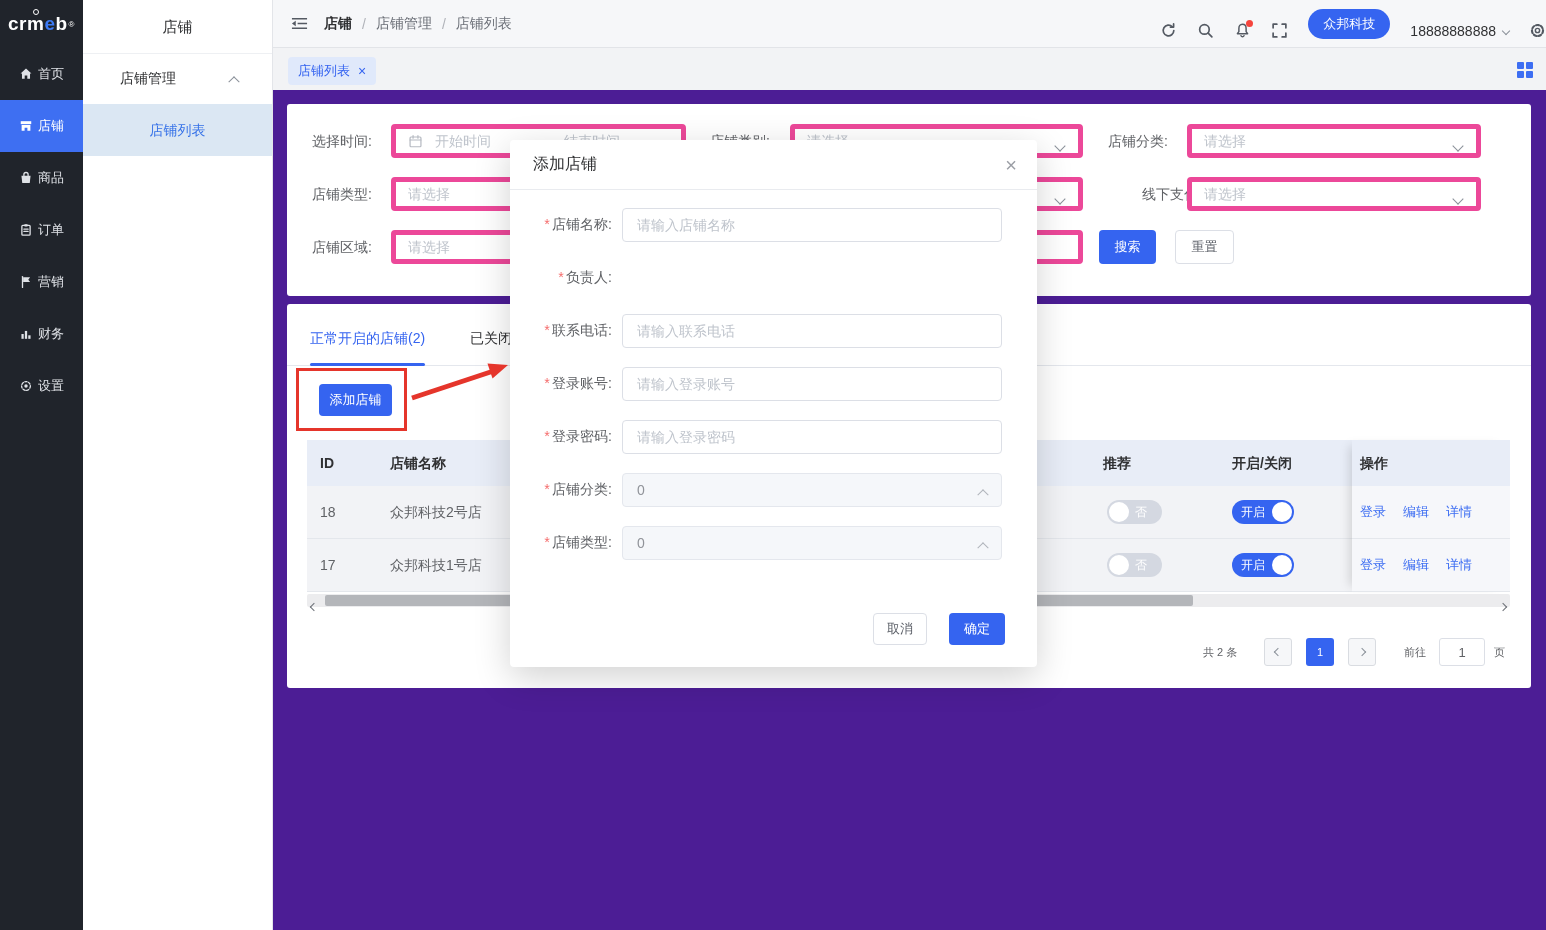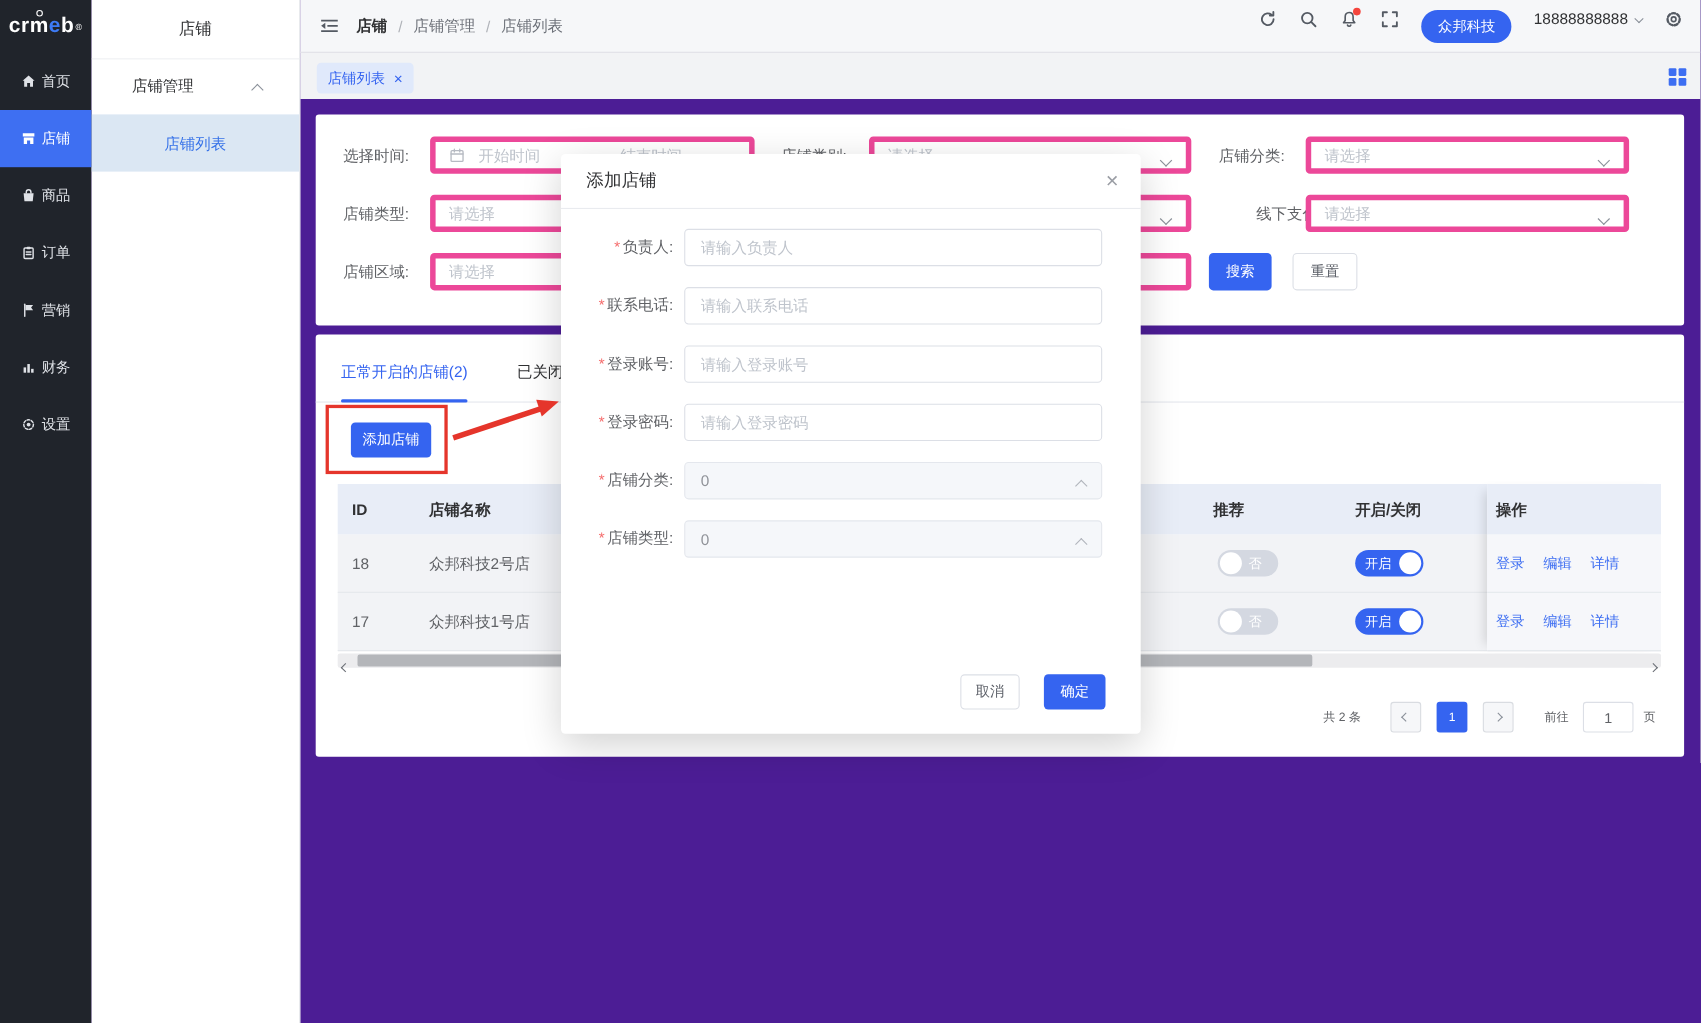--- a/index.html
+++ b/index.html
@@ -42,21 +42,21 @@
   .chev.right{ transform:rotate(-45deg); }
   .chev.sm{ width:6px; height:6px; }
   
   .topbar{ position:absolute; left:273px; top:0; width:1273px; height:48px; background:#f6f7f9;
     border-bottom:1px solid #e2e4e8; display:flex; align-items:center; z-index:8;}
   .hamb{ margin-left:18px; cursor:pointer; display:flex;}
   .crumbs{ margin-left:16px; display:flex; align-items:center; gap:10px; font-size:14px;}
   .crumb-first{ font-weight:bold; color:#303133;}
   .crumb{ color:#6c7078; }
   .crumb-sep{ color:#b0b3b9; }
-  .top-right{ margin-left:auto; display:flex; align-items:flex-start; gap:20px; padding-right:16px;}
+  .top-right{ margin-left:auto; display:flex; align-items:flex-end; gap:20px; padding-right:0;}
   .tool-ic{ display:flex; cursor:pointer; color:#545a63; position:relative;}
   .tool-ic svg{ width:17px; height:17px;}
   .bell-dot{ position:absolute; right:-2px; top:-2px; width:7px; height:7px; background:#f5453d;
     border-radius:50%;}
   .company-pill{ background:#3564f0; color:#fff; height:30px; border-radius:15px; padding:0 15px;
     display:flex; align-items:center; font-size:13px; cursor:pointer; border:none;}
   .phone{ color:#303133; font-size:14px; display:flex; align-items:center; gap:7px; cursor:pointer;}
   
   .tabstrip{ position:absolute; left:273px; top:48px; width:1273px; height:42px; background:#f2f3f5;
     display:flex; align-items:flex-end; z-index:8;}
@@ -440,22 +440,25 @@
     <span class="pgn pg-unit">页</span>
   </section>
 
   <div class="modal">
     <div class="modal-h">
       <span class="modal-title">添加店铺</span>
       <span class="modal-close">×</span>
     </div>
     <div class="modal-b">
       <div class="m-row">
+        <span class="m-label"><i class="req">*</i><span>店铺名称:</span></span>
+        <input class="m-input" placeholder="请输入店铺名称" style="">
+      </div>
+      <div class="m-row">
         <span class="m-label"><i class="req">*</i><span>负责人:</span></span>
-        <input class="m-input" placeholder="请输入负责人" style="">
       </div>
       <div class="m-row">
         <span class="m-label"><i class="req">*</i><span>联系电话:</span></span>
         <input class="m-input" placeholder="请输入联系电话" style="">
       </div>
       <div class="m-row">
         <span class="m-label"><i class="req">*</i><span>登录账号:</span></span>
         <input class="m-input" placeholder="请输入登录账号" style="">
       </div>
       <div class="m-row">

